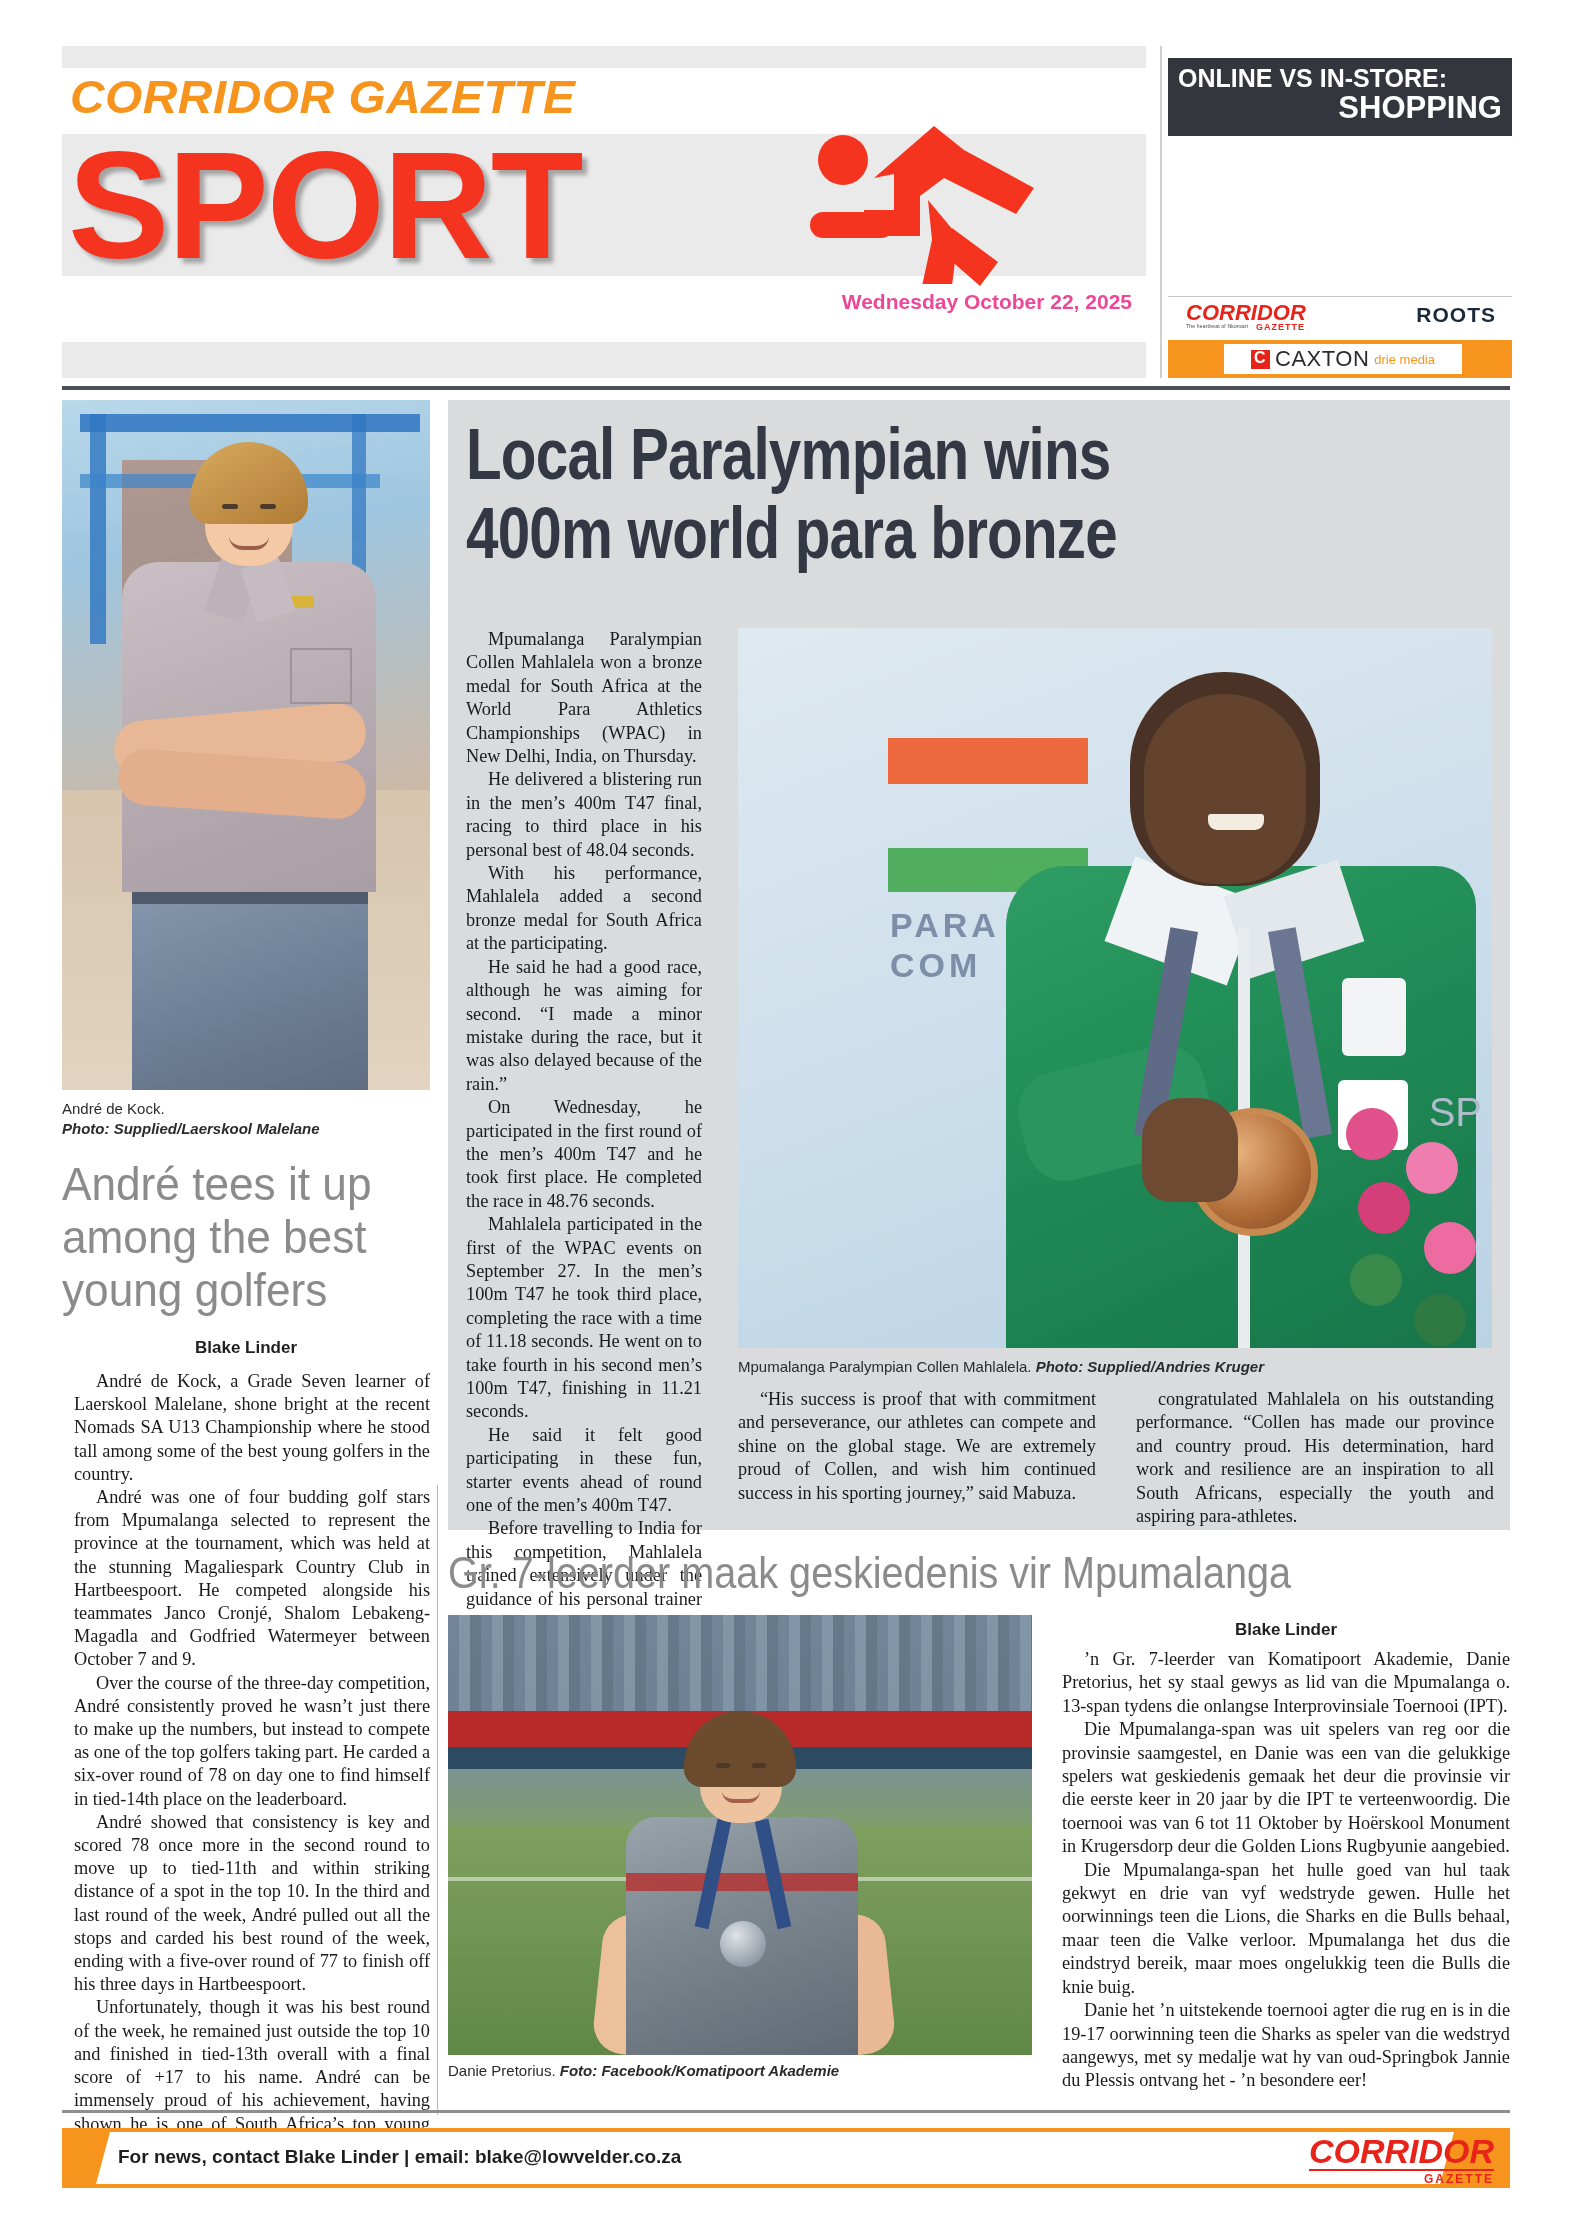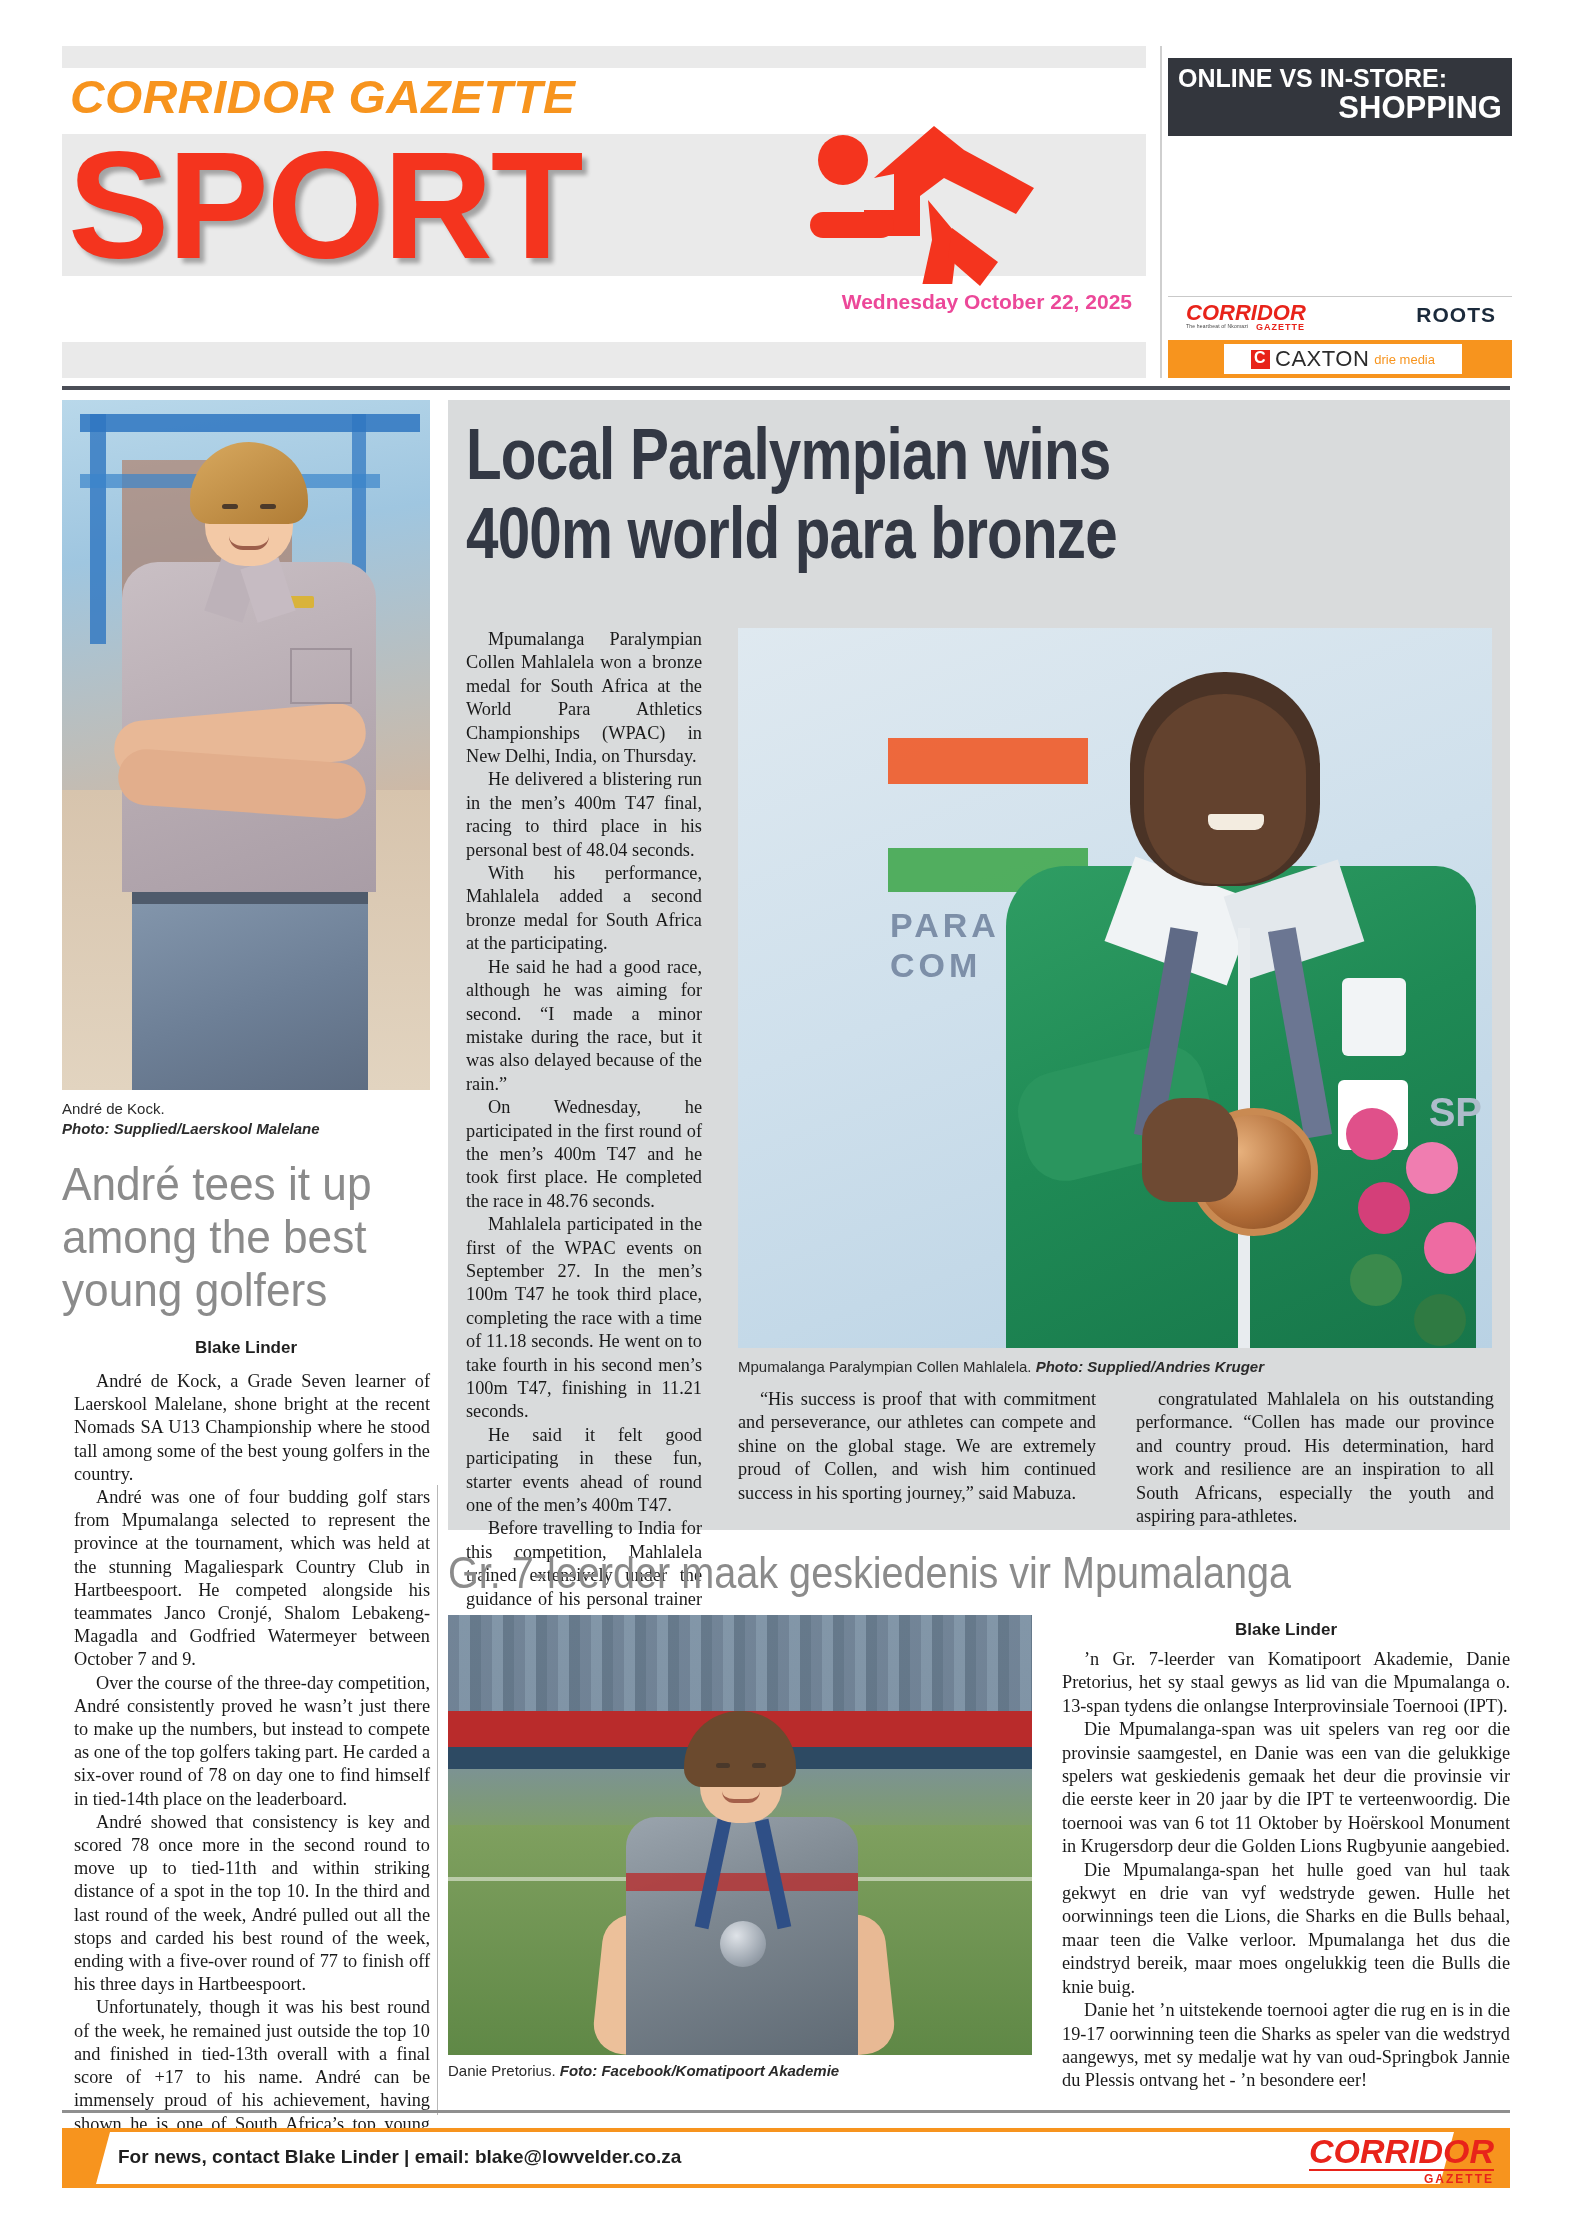--- a/index.html
+++ b/index.html
@@ -325,21 +325,21 @@
     background:#ffffff; border-radius:6px; }
   .mp-flowers { position:absolute; left:590px; bottom:0; width:170px; height:250px; }
   .mp-flowers i { position:absolute; width:52px; height:52px; border-radius:50%; display:block; }
   .mp-flowers i:nth-child(1){ left:18px; top:10px; background:#e0508a; }
   .mp-flowers i:nth-child(2){ left:78px; top:44px; background:#f07db0; }
   .mp-flowers i:nth-child(3){ left:30px; top:84px; background:#d43f79; }
   .mp-flowers i:nth-child(4){ left:96px; top:124px; background:#ee6ba2; }
   .mp-flowers i:nth-child(5){ left:22px; top:156px; background:#3a8a4c; }
   .mp-flowers i:nth-child(6){ left:86px; top:196px; background:#2f7a42; }
   .mp-sp { position:absolute; right:10px; top:462px;
-    font-family:"Liberation Sans",sans-serif; font-weight:bold; font-size:40px; color:#aebccb; }
+    font-family:"Liberation Sans",sans-serif; font-weight:normal; font-size:40px; color:#aebccb; }
 
   .main-photo-cap {
     position: absolute; left: 290px; top: 958px;
     width: 754px;
     font-family: "Liberation Sans", sans-serif;
     font-size: 15px; color: #2b2b2b;
   }
   .main-photo-cap b { font-style: italic; }
 
   .main-bottom {

